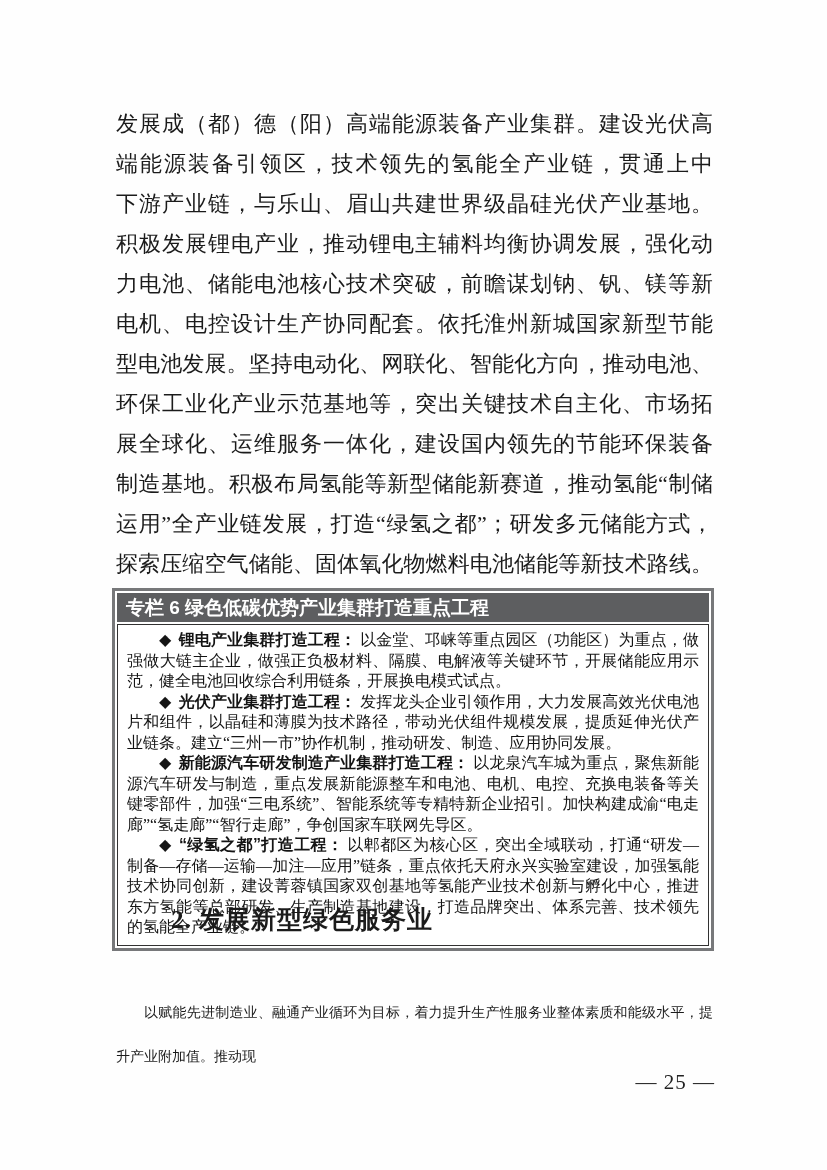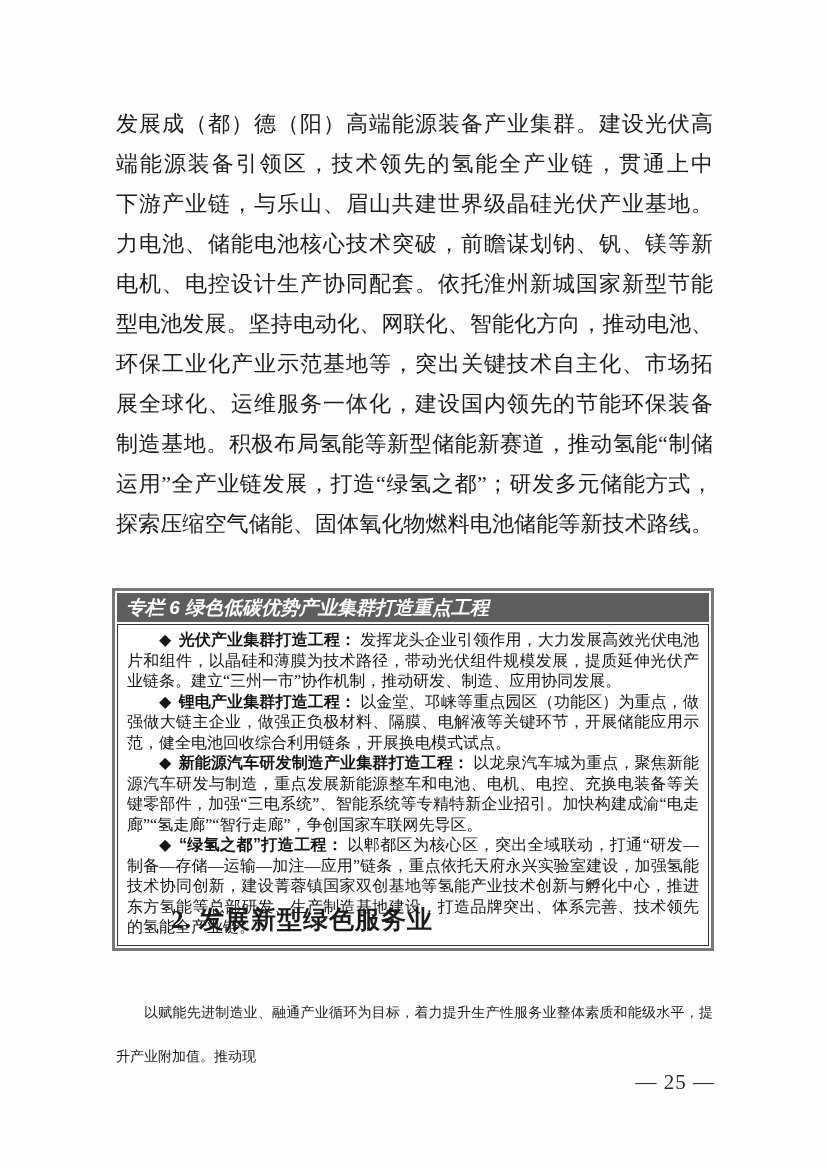--- a/index.html
+++ b/index.html
@@ -39,21 +39,20 @@
     padding: 2px;
   }
   .box-title {
     background: #5d5e60;
     color: #ffffff;
     font-family: "Liberation Sans", "DejaVu Sans", sans-serif;
     font-weight: bold;
     font-size: 19px;
     line-height: 27px;
     padding: 1px 9px;
-    font-style: italic;
   }
   .box-content {
     border: 1px solid #323232;
     margin-top: 2px;
     padding: 5px 9px 7px 9px;
   }
   .bullet {
     margin: 0;
     font-size: 16px;
     line-height: 20.5px;
@@ -110,20 +109,21 @@
 <div class="page">
 
   <div class="body-text">
 
       <div class="body-line">发展成（都）德（阳）高端能源装备产业集群。建设光伏高</div>
 
       <div class="body-line">端能源装备引领区，技术领先的氢能全产业链，贯通上中</div>
 
       <div class="body-line">下游产业链，与乐山、眉山共建世界级晶硅光伏产业基地。</div>
 
+      <div class="body-line">积极发展锂电产业，推动锂电主辅料均衡协调发展，强化动</div>
 
       <div class="body-line">力电池、储能电池核心技术突破，前瞻谋划钠、钒、镁等新</div>
 
       <div class="body-line">电机、电控设计生产协同配套。依托淮州新城国家新型节能</div>
 
       <div class="body-line">型电池发展。坚持电动化、网联化、智能化方向，推动电池、</div>
 
       <div class="body-line">环保工业化产业示范基地等，突出关键技术自主化、市场拓</div>
 
       <div class="body-line">展全球化、运维服务一体化，建设国内领先的节能环保装备</div>
@@ -133,25 +133,25 @@
       <div class="body-line">运用”全产业链发展，打造“绿氢之都”；研发多元储能方式，</div>
 
       <div class="body-line">探索压缩空气储能、固体氧化物燃料电池储能等新技术路线。</div>
     </div>
 
   <div class="feature-box">
     <div class="box-title">专栏 6  绿色低碳优势产业集群打造重点工程</div>
     <div class="box-content">
 
         <p class="bullet">
-          <span class="marker">◆</span><span class="btitle">光伏产业集群打造工程：</span><span class="btext">发挥龙头企业引领作用，大力发展高效光伏电池片和组件，以晶硅和薄膜为技术路径，带动光伏组件规模发展，提质延伸光伏产业链条。建立“三州一市”协作机制，推动研发、制造、应用协同发展。</span>
+          <span class="marker">◆</span><span class="btitle">锂电产业集群打造工程：</span><span class="btext">以金堂、邛崃等重点园区（功能区）为重点，做强做大链主企业，做强正负极材料、隔膜、电解液等关键环节，开展储能应用示范，健全电池回收综合利用链条，开展换电模式试点。</span>
         </p>
 
         <p class="bullet">
-          <span class="marker">◆</span><span class="btitle">锂电产业集群打造工程：</span><span class="btext">以金堂、邛崃等重点园区（功能区）为重点，做强做大链主企业，做强正负极材料、隔膜、电解液等关键环节，开展储能应用示范，健全电池回收综合利用链条，开展换电模式试点。</span>
+          <span class="marker">◆</span><span class="btitle">光伏产业集群打造工程：</span><span class="btext">发挥龙头企业引领作用，大力发展高效光伏电池片和组件，以晶硅和薄膜为技术路径，带动光伏组件规模发展，提质延伸光伏产业链条。建立“三州一市”协作机制，推动研发、制造、应用协同发展。</span>
         </p>
 
         <p class="bullet">
           <span class="marker">◆</span><span class="btitle">新能源汽车研发制造产业集群打造工程：</span><span class="btext">以龙泉汽车城为重点，聚焦新能源汽车研发与制造，重点发展新能源整车和电池、电机、电控、充换电装备等关键零部件，加强“三电系统”、智能系统等专精特新企业招引。加快构建成渝“电走廊”“氢走廊”“智行走廊”，争创国家车联网先导区。</span>
         </p>
 
         <p class="bullet">
           <span class="marker">◆</span><span class="btitle">“绿氢之都”打造工程：</span><span class="btext">以郫都区为核心区，突出全域联动，打通“研发—制备—存储—运输—加注—应用”链条，重点依托天府永兴实验室建设，加强氢能技术协同创新，建设菁蓉镇国家双创基地等氢能产业技术创新与孵化中心，推进东方氢能等总部研发、生产制造基地建设，打造品牌突出、体系完善、技术领先的氢能全产业链。</span>
         </p>
       </div>

